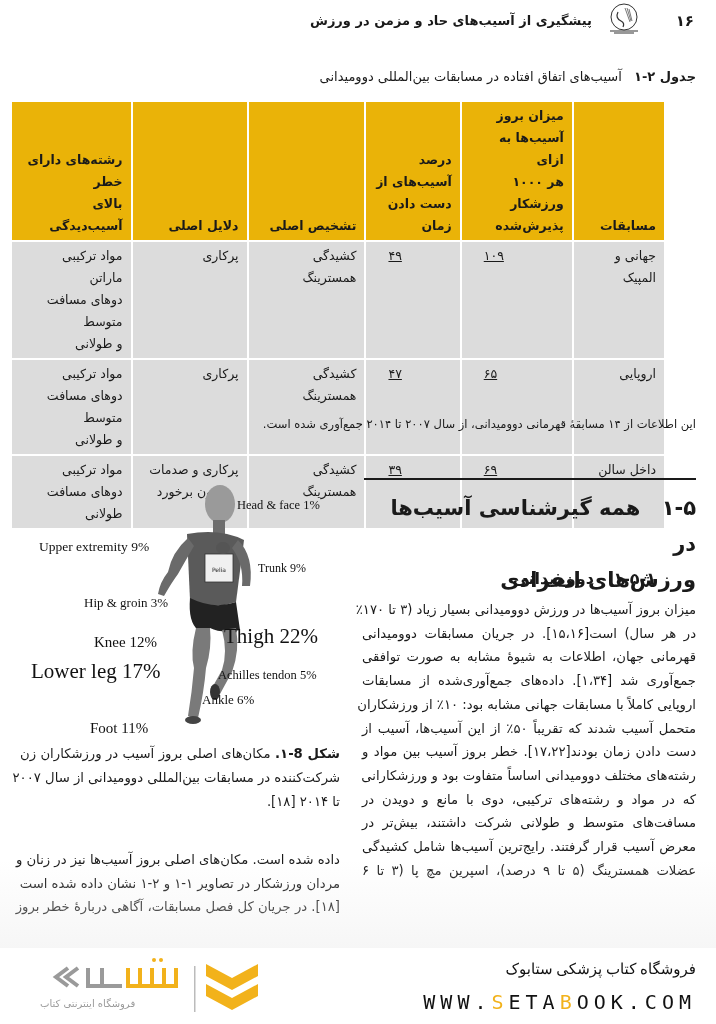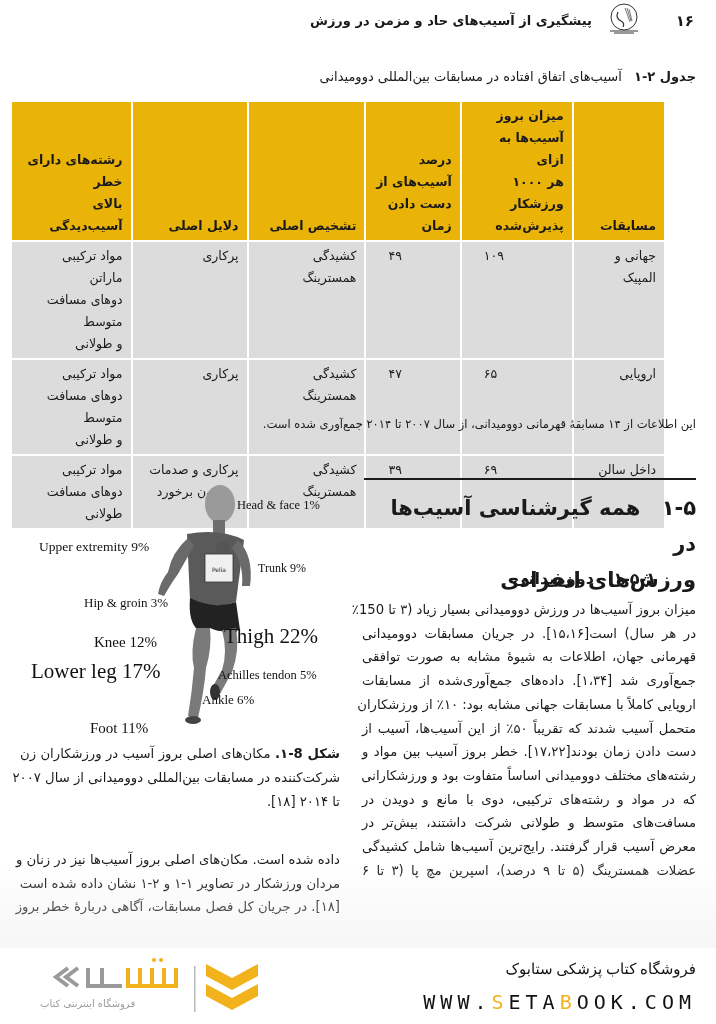--- a/index.html
+++ b/index.html
@@ -21,21 +21,21 @@
   .injury-table th, .injury-table td { border: 2px solid #ffffff; vertical-align: top; padding: 3px 8px; line-height: 22px; text-align: right; }
   .injury-table th { background: #eab308; font-weight: bold; vertical-align: bottom; height: 107px; }
   .injury-table td { background: #dcdcdc; }
   .injury-table td .line { display: block; }
   .col-comp { width: 95px; }
   .col-rate { width: 116px; }
   .col-pct { width: 98px; }
   .col-diag { width: 125px; }
   .col-cause { width: 125px; }
   .col-events { width: 125px; }
-  .injury-table td.num { text-align: left; padding-left: 22px; }
+  .injury-table td.num { text-align: left; padding-left: 22px; text-decoration: underline; }
 
   .table-footnote { position: absolute; top: 417px; right: 20px; direction: rtl; font-size: 11.5px; white-space: nowrap; }
 
   
   .section-rule { position: absolute; top: 478px; left: 364px; width: 332px; height: 2px; background: #1a1a1a; }
   .section-heading { position: absolute; top: 490px; right: 20px; width: 332px; direction: rtl; font-size: 21px; font-weight: bold; line-height: 36px; }
   .section-heading .num { margin-left: 14px; }
   .subsection-heading { position: absolute; top: 569px; right: 60px; direction: rtl; font-size: 16px; font-weight: bold; white-space: nowrap; }
   .subsection-heading .num { margin-left: 14px; }
 
@@ -166,21 +166,21 @@
     <span>همه گیرشناسی آسیب‌ها در</span>
   </div>
   <div>ورزش‌های انفرادی</div>
 </div>
 <div class="subsection-heading">
   <span class="num">۱-۵-۱</span>
   <span>دوومیدانی</span>
 </div>
 
 <div class="body-text-right">
-  <span class="line">میزان بروز آسیب‌ها در ورزش دوومیدانی بسیار زیاد (۳ تا 150٪</span>
+  <span class="line">میزان بروز آسیب‌ها در ورزش دوومیدانی بسیار زیاد (۳ تا ۱۷۰٪</span>
   <span class="line">در هر سال) است[۱۵،۱۶]. در جریان مسابقات دوومیدانی</span>
   <span class="line">قهرمانی جهان، اطلاعات به شیوهٔ مشابه به صورت توافقی</span>
   <span class="line">جمع‌آوری شد [۱،۳۴]. داده‌های جمع‌آوری‌شده از مسابقات</span>
   <span class="line">اروپایی کاملاً با مسابقات جهانی مشابه بود: ۱۰٪ از ورزشکاران</span>
   <span class="line">متحمل آسیب شدند که تقریباً ۵۰٪ از این آسیب‌ها، آسیب از</span>
   <span class="line">دست دادن زمان بودند[۱۷،۲۲]. خطر بروز آسیب بین مواد و</span>
   <span class="line">رشته‌های مختلف دوومیدانی اساساً متفاوت بود و ورزشکارانی</span>
   <span class="line">که در مواد و رشته‌های ترکیبی، دوی با مانع و دویدن در</span>
   <span class="line">مسافت‌های متوسط و طولانی شرکت داشتند، بیش‌تر در</span>
   <span class="line">معرض آسیب قرار گرفتند. رایج‌ترین آسیب‌ها شامل کشیدگی</span>

